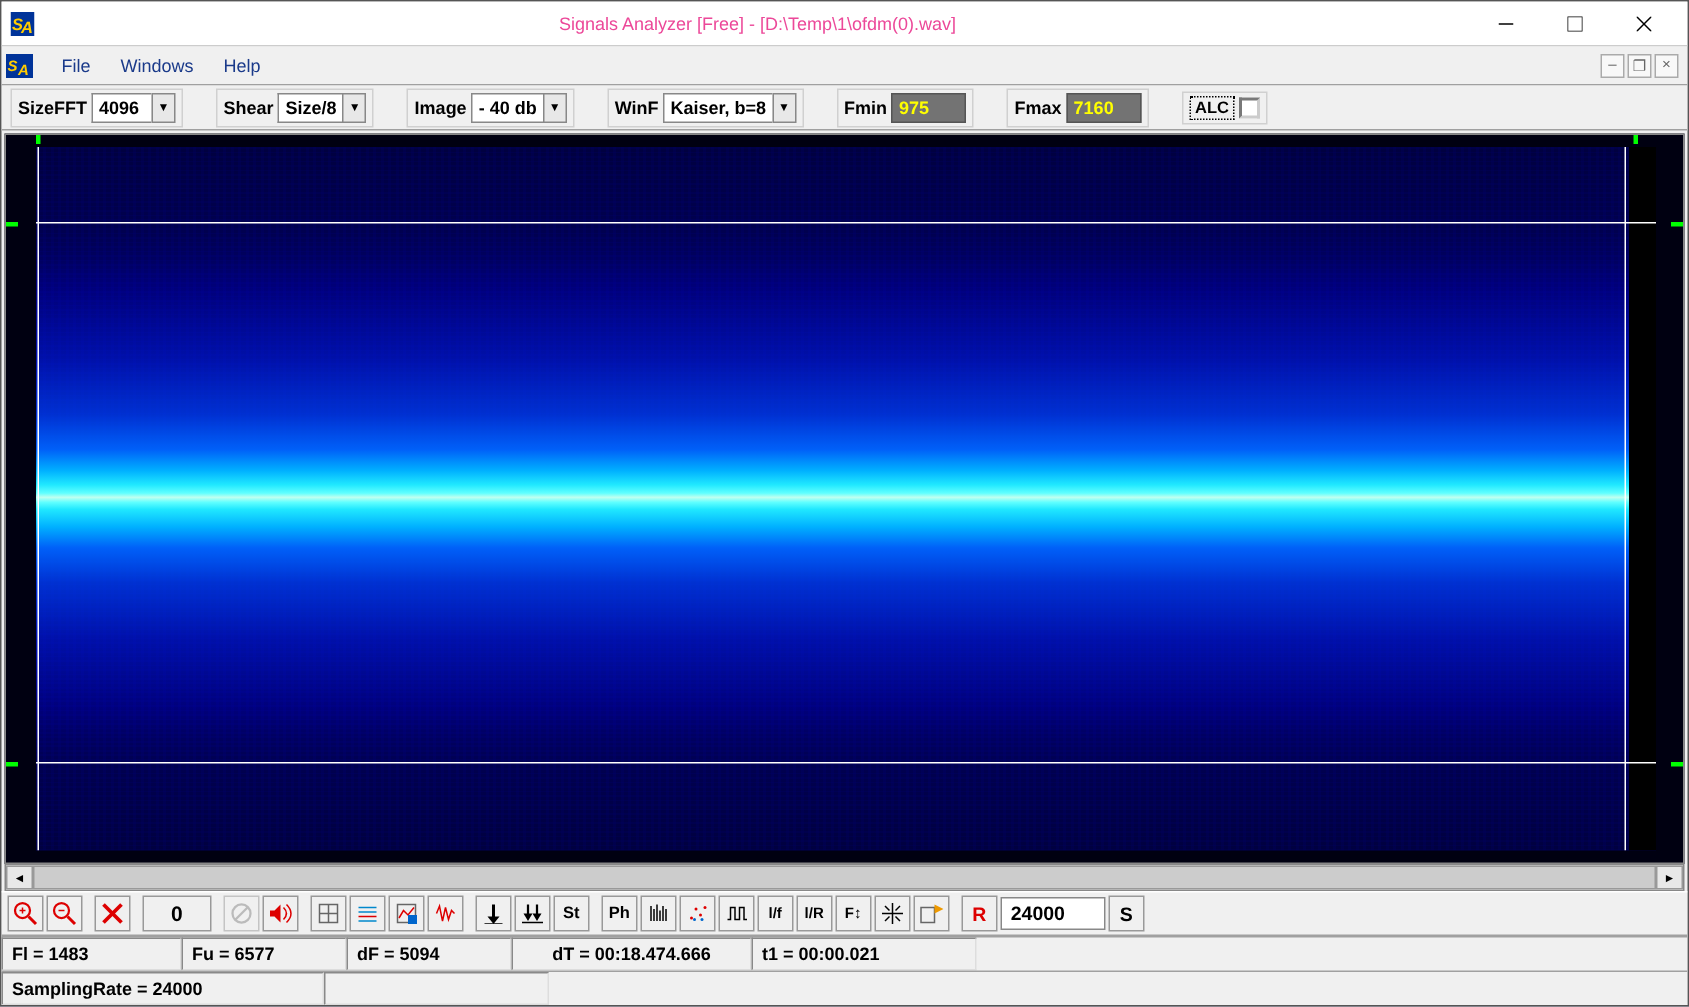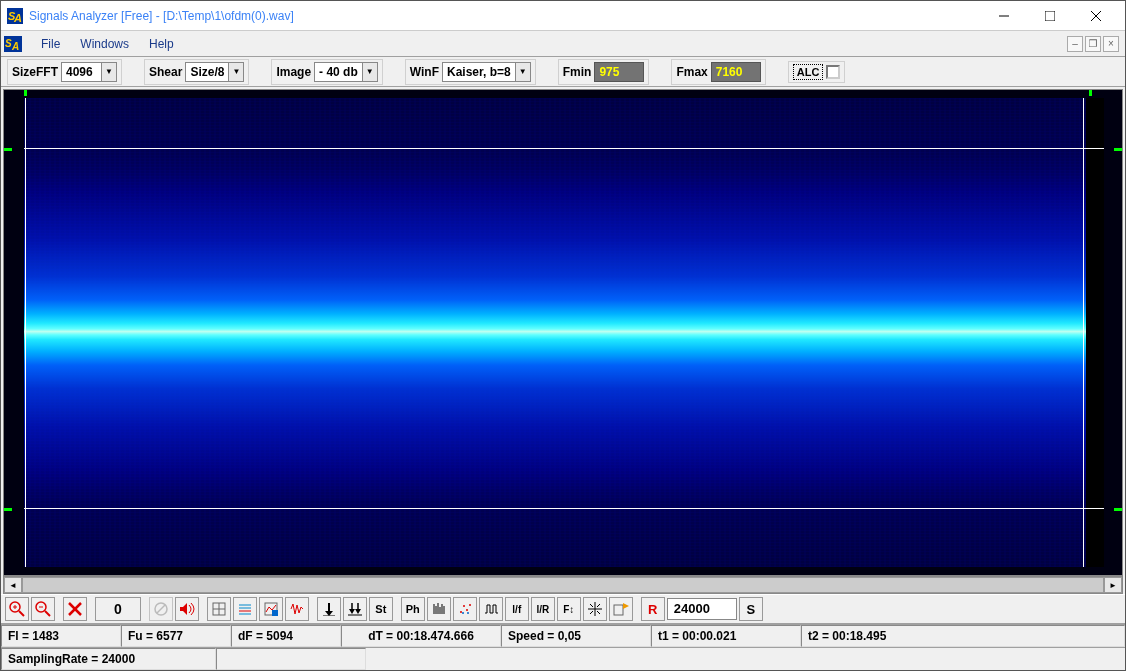--- a/index.html
+++ b/index.html
@@ -1,20 +1,20 @@
 <!DOCTYPE html>
 <html><head>
 <meta charset="utf-8">
 <style>
   * { box-sizing: border-box; margin: 0; padding: 0; }
   body { font-family: "Segoe UI", Tahoma, sans-serif; font-size: 12px; background: #f0f0f0; width: 1126px; height: 671px; overflow: hidden; display: flex; flex-direction: column; border: 1px solid #555; }
   
   .titlebar { background: #fff; height: 30px; display: flex; align-items: center; padding: 0 6px; border-bottom: 1px solid #ccc; }
   .titlebar .app-icon { width: 16px; height: 16px; margin-right: 6px; display: flex; align-items: center; justify-content: center; }
-  .titlebar .title { flex: 1; color: #3b82f6; font-size: 12px; }
+  .titlebar .title { flex: 1; color: #ec4899; font-size: 12px; text-align: center; }
   .titlebar .win-controls { display: flex; gap: 0; }
   .titlebar .win-btn { width: 46px; height: 30px; display: flex; align-items: center; justify-content: center; font-size: 14px; color: #444; }
   .titlebar .win-btn.close { color: #000; }
   
   .menubar { background: #f0f0f0; height: 26px; display: flex; align-items: center; padding: 0 2px; border-bottom: 1px solid #a0a0a0; }
   .menubar .app-icon2 { width: 20px; height: 18px; margin-right: 8px; display:flex; align-items:center; justify-content:center; }
   .menubar .menu-item { padding: 4px 10px; color: #1a3a8a; font-size: 12px; }
   .menubar .mdi-controls { margin-left:auto; display:flex; gap:2px; padding-right:4px;}
   .menubar .mdi-btn { width:16px; height:16px; display:flex; align-items:center; justify-content:center; font-size:10px; color:#666; border:1px solid #aaa; background:#f8f8f8;}
   
@@ -333,20 +333,18 @@
   <div class="tb2-btn" style="color:#d00; font-size:13px;">R</div>
   <div class="tb2-input">24000</div>
   <div class="tb2-btn" style="font-size:13px;">S</div>
 </div>
 
 <div class="statusbar row1">
   <div class="status-cell">Fl = 1483</div>
   <div class="status-cell">Fu = 6577</div>
   <div class="status-cell">dF = 5094</div>
   <div class="status-cell">dT = 00:18.474.666</div>
-  <div class="status-cell">Speed = 0,05</div>
   <div class="status-cell">t1 = 00:00.021</div>
-  <div class="status-cell">t2 = 00:18.495</div>
 </div>
 <div class="statusbar row2">
   <div class="status-cell">SamplingRate = 24000</div>
   <div class="status-cell"></div>
 </div>
 
 </body></html>

